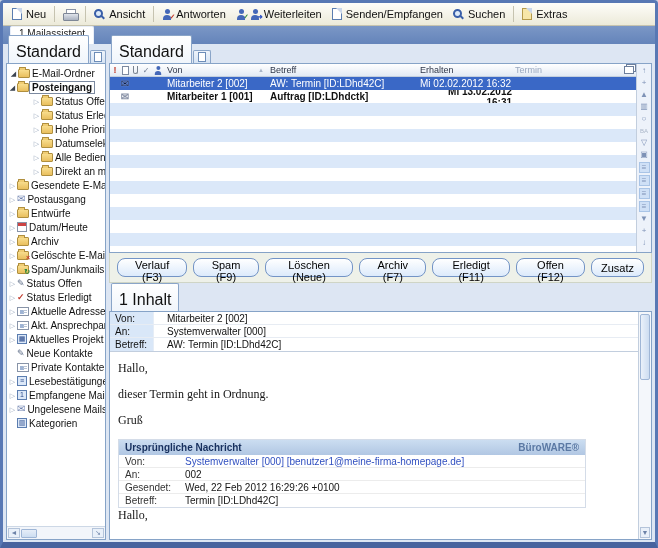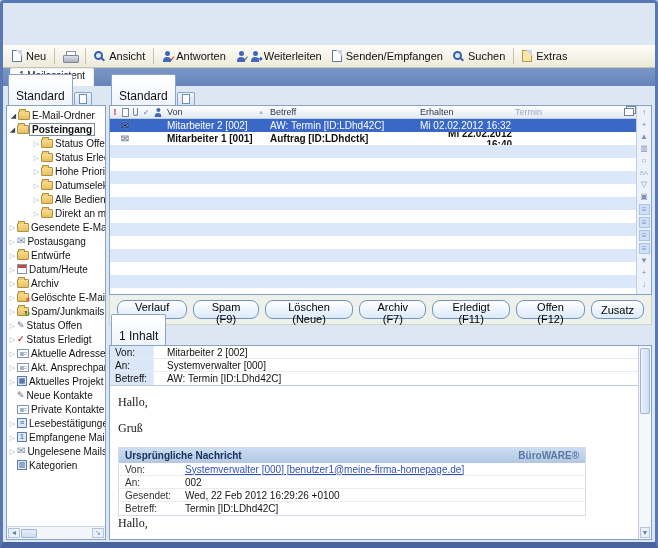--- a/index.html
+++ b/index.html
@@ -9,21 +9,21 @@
        background:#dde6f3;display:flex;flex-direction:column;overflow:hidden;}
   
   .titlebar{height:17px;flex:none;background:linear-gradient(#4d7de2,#2a58c4);color:#fff;font-weight:bold;
             display:flex;align-items:center;padding:0 6px;font-size:11px;}
   .tb-sp{flex:1;}
   .wbtn{width:13px;height:11px;margin-left:4px;display:flex;align-items:center;justify-content:center;
         color:#fff;font-size:10px;font-weight:bold;line-height:1;}
   .restore-box{width:9px;height:8px;border:1px solid #fff;background:#3c66cc;box-shadow:2px -2px 0 -1px #fff;}
   
   .toolbar{height:23px;flex:none;background:linear-gradient(#fefdf9,#ecead9);border-bottom:1px solid #c6c3ae;
-           display:flex;align-items:center;padding:0 4px;margin-top:42px;}
+           display:flex;align-items:center;padding:0 4px;}
   .titem{display:flex;align-items:center;gap:4px;padding:2px 5px;border-radius:2px;white-space:nowrap;}
   .tsep{width:1px;height:16px;background:#c6c3b0;margin:0 3px;flex:none;}
   
   .pageic{width:10px;height:12px;background:#fff;border:1px solid #5b7db0;position:relative;flex:none;}
   .pageic.gold{background:#f7e6a8;border-color:#b59a4a;}
   .pageic::before{content:"";position:absolute;right:-1px;top:-1px;border:3px solid #c9d6ea;
                   border-left-color:transparent;border-bottom-color:transparent;}
   .printer{width:14px;height:11px;position:relative;flex:none;}
   .printer::before{content:"";position:absolute;left:3px;top:0;width:8px;height:4px;background:#fff;border:1px solid #8a93a5;}
   .printer::after{content:"";position:absolute;left:0;top:4px;width:14px;height:6px;background:linear-gradient(#dfe3ea,#aab2c0);
@@ -38,21 +38,21 @@
   .mag::after{content:"";position:absolute;width:5px;height:2px;background:#3a5fa8;transform:rotate(45deg);left:6px;top:7px;}
   .envel{font-size:10px;line-height:1;color:#6b7fae;flex:none;}
   
   .steel{height:18px;flex:none;background:linear-gradient(#7b97c6,#6484ba);display:flex;padding-left:7px;}
   .wtab{background:#fff;border:1px solid #e8eef8;border-bottom:none;border-radius:2px 2px 0 0;
         font-size:10px;padding:1px 8px 2px 8px;color:#222;}
   
   .main{flex:1;display:flex;padding:3px 3px 2px 3px;gap:3px;background:#dde6f3;min-height:0;}
   .tabsrow{display:flex;align-items:flex-end;height:16px;flex:none;gap:1px;padding-left:2px;}
   .tab{background:linear-gradient(#fff,#f0f5fb);border:1px solid #8aa5c8;border-bottom:none;border-radius:2px 2px 0 0;
-       padding:14px 7px 2px 7px;font-size:12px;position:relative;z-index:2;}
+       padding:7px 7px 2px 7px;font-size:16px;position:relative;z-index:2;}
   .minitab{border:1px solid #8aa5c8;border-bottom:none;border-radius:2px 2px 0 0;background:linear-gradient(#eef4fb,#d6e3f3);
            width:18px;height:13px;display:flex;align-items:center;justify-content:center;}
   .minipage{width:8px;height:10px;background:#fff;border:1px solid #6d8db8;}
   
   .lpanel{width:100px;flex:none;display:flex;flex-direction:column;}
   .treebox{flex:1;background:#fff;border:1px solid #86a3c7;display:flex;flex-direction:column;overflow:hidden;min-height:0;}
   .tree{flex:1;overflow:hidden;padding-top:2px;}
   .ti{display:flex;align-items:center;height:14px;white-space:nowrap;overflow:hidden;}
   .l0{padding-left:2px;} .l1{padding-left:1px;} .l2{padding-left:25px;}
   .arr{width:9px;flex:none;text-align:center;font-size:7px;color:#9aa8bd;line-height:1;}
@@ -105,39 +105,39 @@
   .strip{width:15px;flex:none;border-left:1px solid #c2cede;background:#edf2fa;display:flex;flex-direction:column;
          align-items:center;font-size:8px;color:#7e92b6;padding-top:1px;}
   .strip span{height:12px;line-height:12px;width:13px;text-align:center;flex:none;}
   .strip .hi{background:#cfe0f6;border:1px solid #a9c4e6;height:11px;line-height:9px;width:11px;margin:1px 0;}
   .strip .ba{font-size:6px;color:#aab6c8;}
   .corner-ic{width:10px;height:8px;border:1px solid #6d7f9c;background:#fff;box-shadow:2px -2px 0 -1px #fff,2px -2px 0 0 #6d7f9c;margin-right:2px;}
   .btnstrip{height:30px;flex:none;background:#eef1e9;border:1px solid #cfd5c6;border-top:none;
             display:flex;align-items:center;gap:6px;padding:0 7px;}
   .abtn{height:19px;border:1px solid #7394c6;border-radius:8px;background:linear-gradient(#ffffff,#dceafb);
         padding:0 9px;font-size:11px;font-family:"Liberation Sans",sans-serif;}
-  .inhaltrow{margin-top:4px;}
+  .inhaltrow{margin-top:12px;}
   .cbox{flex:1;border:1px solid #86a3c7;background:#fff;display:flex;min-height:0;}
   .cmain{flex:1;display:flex;flex-direction:column;min-width:0;}
   .fields{flex:none;border-bottom:1px solid #c2cede;}
   .frow{height:13px;display:flex;align-items:center;font-size:10px;border-bottom:1px solid #e7ecf3;}
   .fields .frow:last-child{border-bottom:none;}
   .flabel{width:44px;flex:none;background:#d9e7f8;height:100%;display:flex;align-items:center;padding-left:5px;border-right:1px solid #e6edf6;}
   .fval{padding-left:13px;}
   .bodyarea{flex:1;padding:9px 8px 0 8px;font-family:"Liberation Serif","DejaVu Serif",serif;font-size:12px;color:#151515;overflow:hidden;}
   .bodyarea p{margin:0 0 11px 0;}
   .quote{width:468px;margin-top:9px;border:1px solid #d4dce8;font-family:"Liberation Sans",sans-serif;}
   .qhead{height:15px;background:linear-gradient(#cbddf1,#b1c7e3);display:flex;align-items:center;padding:0 6px;
          font-weight:bold;font-size:10px;color:#17305e;}
   .qbrand{margin-left:auto;color:#5b79a4;font-weight:bold;font-size:10px;}
   .qrow{height:13px;display:flex;align-items:center;font-size:10px;border-bottom:1px solid #ececec;background:#fff;}
   .quote .qrow:last-child{border-bottom:none;}
   .qlabel{width:58px;flex:none;padding-left:6px;color:#333;}
   .qval{padding-left:8px;white-space:nowrap;overflow:hidden;}
-  .qlink{color:#3150c0;text-decoration:underline;cursor:pointer;}
+  .qlink{color:#3150c0;cursor:pointer;}
   .qfooter{margin-top:11px;}
   .vscroll{width:13px;flex:none;border-left:1px solid #c2cede;background:#f4f7fb;position:relative;}
   .vthumb{position:absolute;top:2px;left:1px;width:10px;height:66px;background:linear-gradient(90deg,#eaf1fa,#cdddf1);border:1px solid #9fb6d6;border-radius:2px;}
   .vdown{position:absolute;bottom:1px;left:1px;width:10px;height:11px;border:1px solid #b4c4da;background:#e9f0f9;
          font-size:7px;color:#6c82a8;display:flex;align-items:center;justify-content:center;}
 </style>
 </head>
 <body>
 
 <div class="win">
@@ -406,21 +406,21 @@
           <div class="lrow rbold">
             <span class="hc c1"></span>
             <span class="hc c2">
                 <span class="env-unread">✉</span>
               </span>
             <span class="hc c3"></span>
             <span class="hc c4"></span>
             <span class="hc c5"></span>
             <span class="hc c-von">Mitarbeiter 1 [001]</span>
             <span class="hc c-bet">Auftrag [ID:LDhdctk]</span>
-            <span class="hc c-erh">Mi 22.02.2012 16:40</span>
+            <span class="hc c-erh">Mi 13.02.2012 16:31</span>
             <span class="hc c-ter"></span>
             <span class="hc c-fill"></span>
           </div>
           <div class="erows">
             <div></div>
               <div></div>
             <div></div>
               <div></div>
             <div></div>
               <div></div>
@@ -475,20 +475,21 @@
               <span class="flabel">An:</span>
               <span class="fval">Systemverwalter [000]</span>
             </div>
             <div class="frow">
               <span class="flabel">Betreff:</span>
               <span class="fval">AW: Termin [ID:LDhd42C]</span>
             </div>
           </div>
           <div class="bodyarea">
             <p>Hallo,</p>
+            <p>dieser Termin geht in Ordnung.</p>
             <p>Gruß</p>
 
             <div class="quote">
               <div class="qhead">
                 <span>Ursprüngliche Nachricht</span>
                 <span class="qbrand">BüroWARE®</span>
               </div>
               <div class="qrow">
                 <span class="qlabel">Von:</span>
                 <span class="qval"><a class="qlink">Systemverwalter [000] [benutzer1@meine-firma-homepage.de]</a></span>

